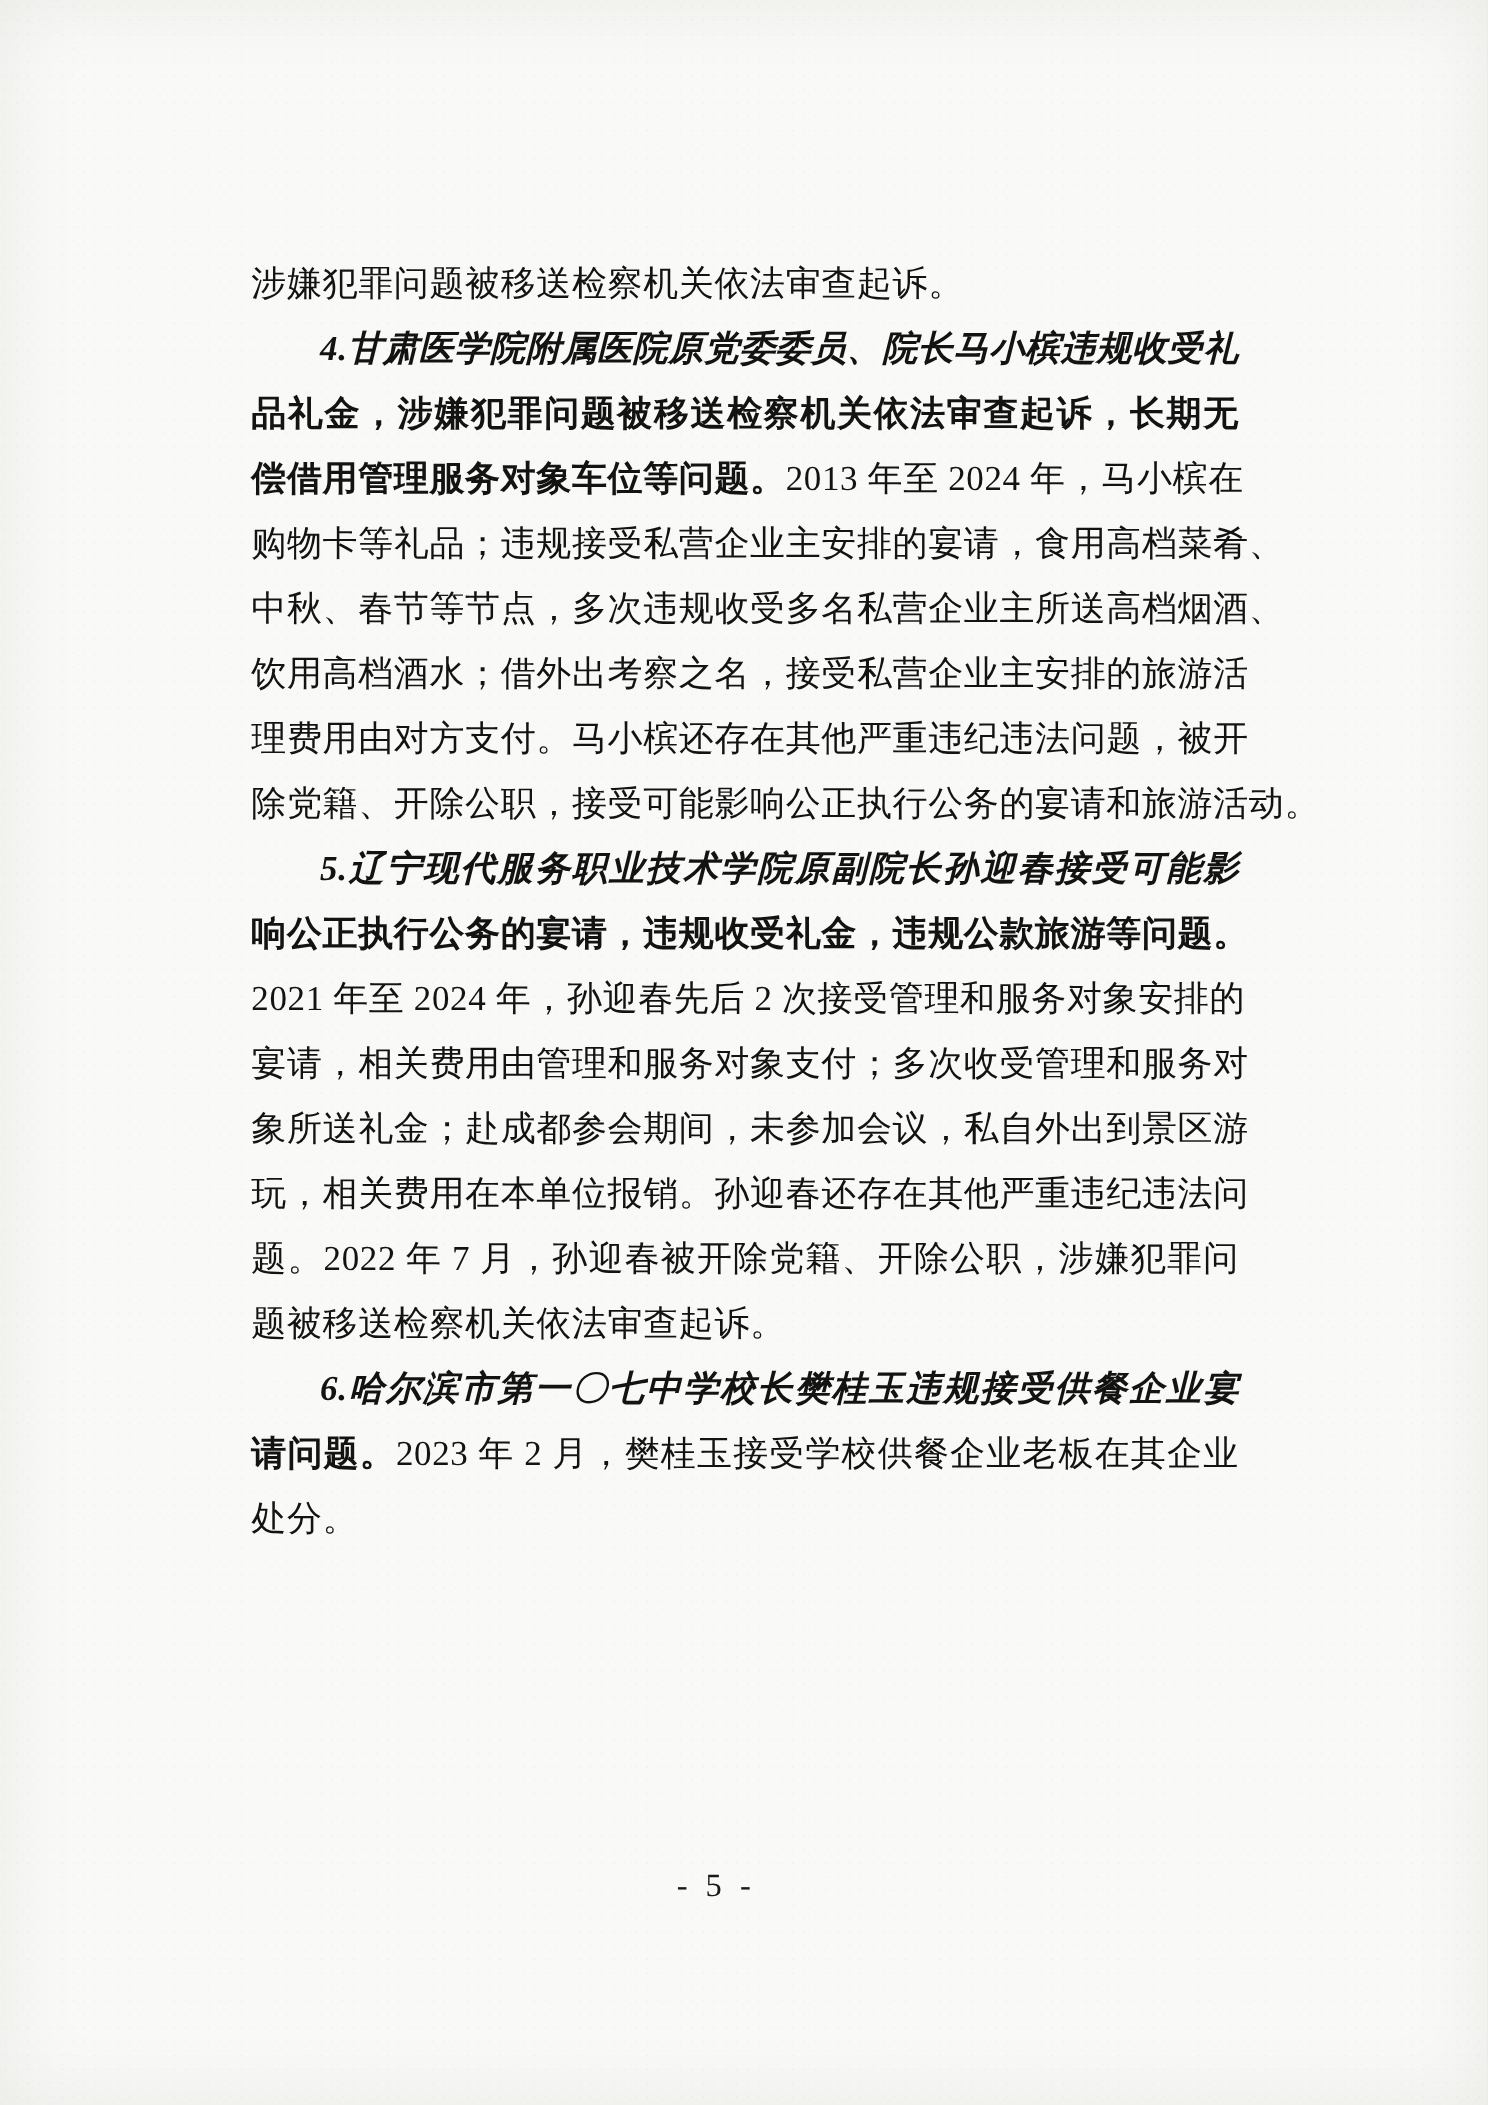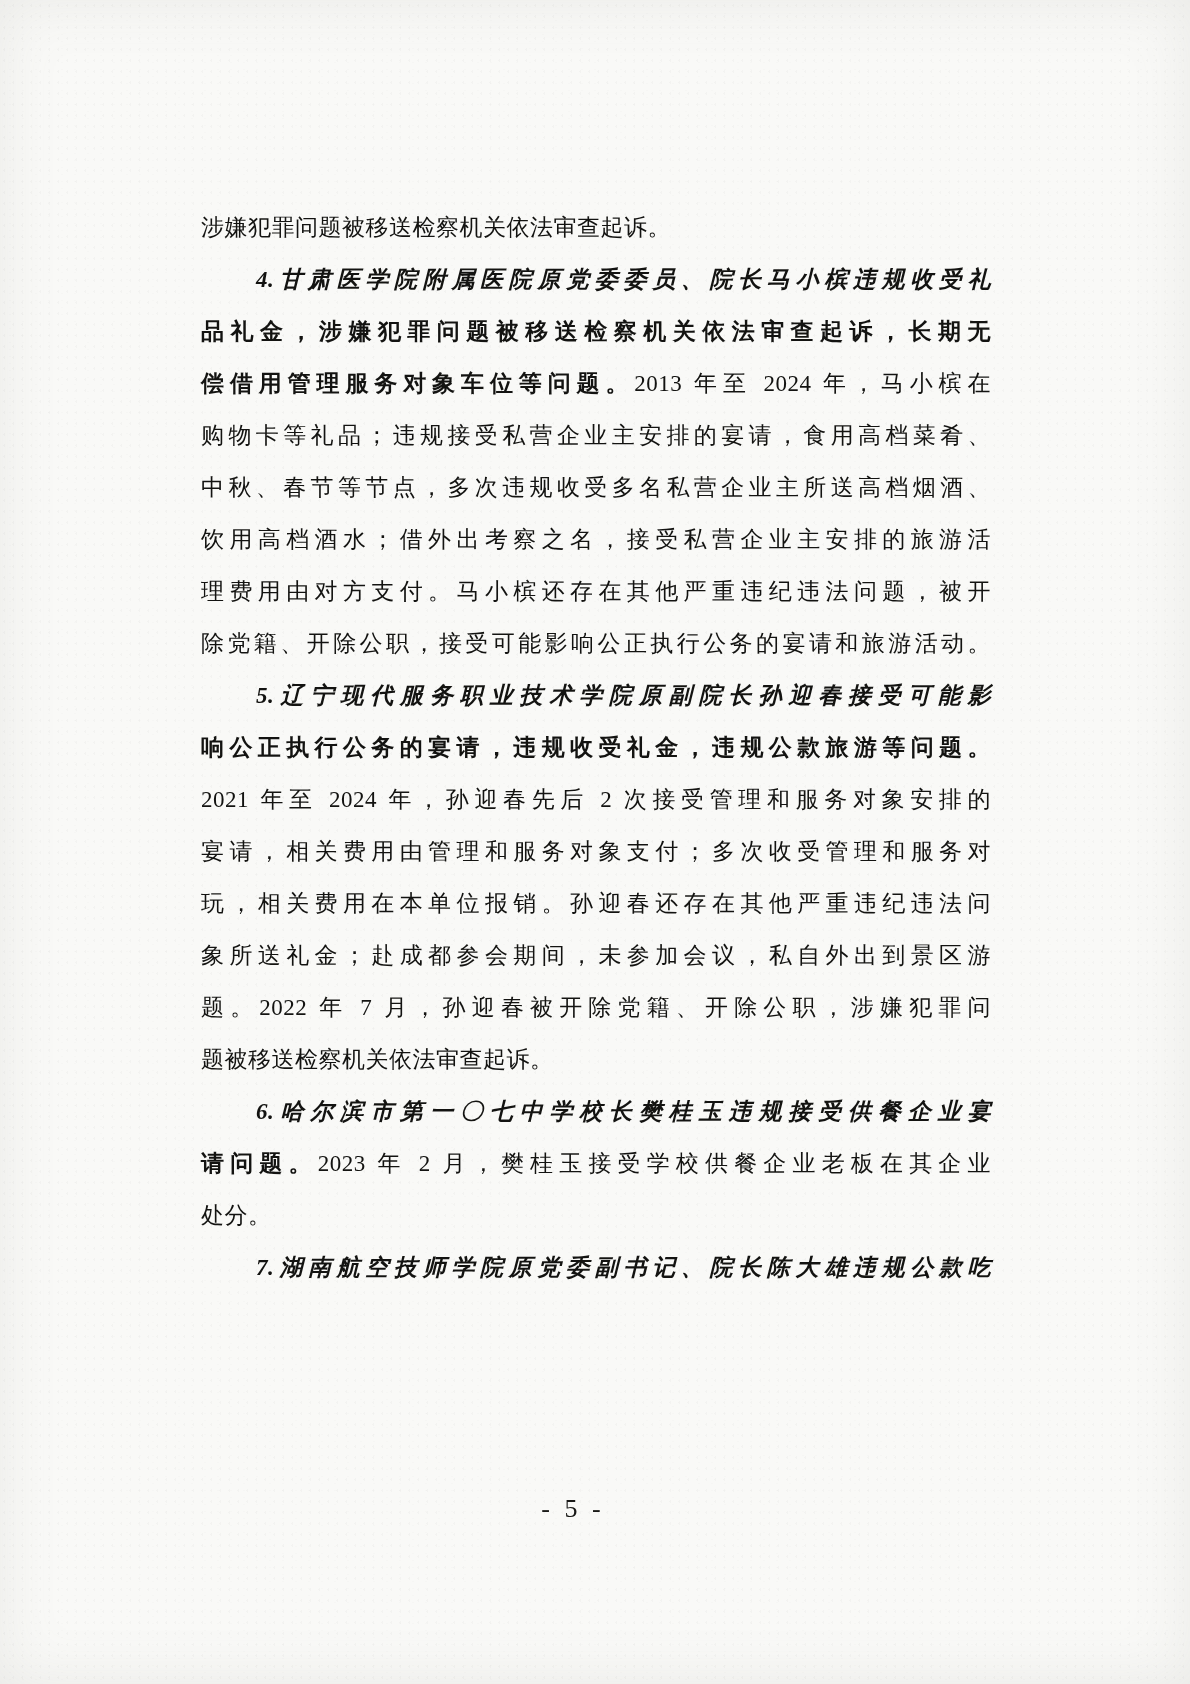--- a/index.html
+++ b/index.html
@@ -25,21 +25,21 @@
   }
   .doc-body {
     position: absolute;
     left: 201px;
     top: 202px;
     width: 790px;
   }
   .line {
     height: 52px;
     line-height: 52px;
-    font-size: 23px;
+    font-size: 28px;
     letter-spacing: 0.5px;
     text-align: justify;
     text-align-last: justify;
     text-justify: inter-character;
     white-space: nowrap;
     overflow: visible;
   }
   .line.nofill {
     text-align: left;
     text-align-last: left;
@@ -75,23 +75,22 @@
       <div class="line"><span class="bold">偿借用管理服务对象车位等问题。</span><span>2013 年至 2024 年，马小槟在</span></div>
       <div class="line"><span>购物卡等礼品；违规接受私营企业主安排的宴请，食用高档菜肴、</span></div>
       <div class="line"><span>中秋、春节等节点，多次违规收受多名私营企业主所送高档烟酒、</span></div>
       <div class="line"><span>饮用高档酒水；借外出考察之名，接受私营企业主安排的旅游活</span></div>
       <div class="line"><span>理费用由对方支付。马小槟还存在其他严重违纪违法问题，被开</span></div>
       <div class="line"><span>除党籍、开除公职，接受可能影响公正执行公务的宴请和旅游活动。</span></div>
       <div class="line indent"><span class="bold">5.辽宁现代服务职业技术学院原副院长孙迎春接受可能影</span></div>
       <div class="line"><span class="bold">响公正执行公务的宴请，违规收受礼金，违规公款旅游等问题。</span></div>
       <div class="line"><span>2021 年至 2024 年，孙迎春先后 2 次接受管理和服务对象安排的</span></div>
       <div class="line"><span>宴请，相关费用由管理和服务对象支付；多次收受管理和服务对</span></div>
+      <div class="line"><span>象所送礼金；赴成都参会期间，未参加会议，私自外出到景区游</span></div>
       <div class="line"><span>玩，相关费用在本单位报销。孙迎春还存在其他严重违纪违法问</span></div>
-      <div class="line"><span>象所送礼金；赴成都参会期间，未参加会议，私自外出到景区游</span></div>
       <div class="line"><span>题。2022 年 7 月，孙迎春被开除党籍、开除公职，涉嫌犯罪问</span></div>
       <div class="line nofill"><span>题被移送检察机关依法审查起诉。</span></div>
       <div class="line indent"><span class="bold">6.哈尔滨市第一〇七中学校长樊桂玉违规接受供餐企业宴</span></div>
       <div class="line"><span class="bold">请问题。</span><span>2023 年 2 月，樊桂玉接受学校供餐企业老板在其企业</span></div>
       <div class="line nofill"><span>处分。</span></div>
-      <div class="line indent"><span class="bold">7.湖南航空技师学院原党委副书记、院长陈大雄违规公款吃</span></div>
     </div>
   <div class="footer">- 5 -</div>
 </div>
 
 </body></html>

